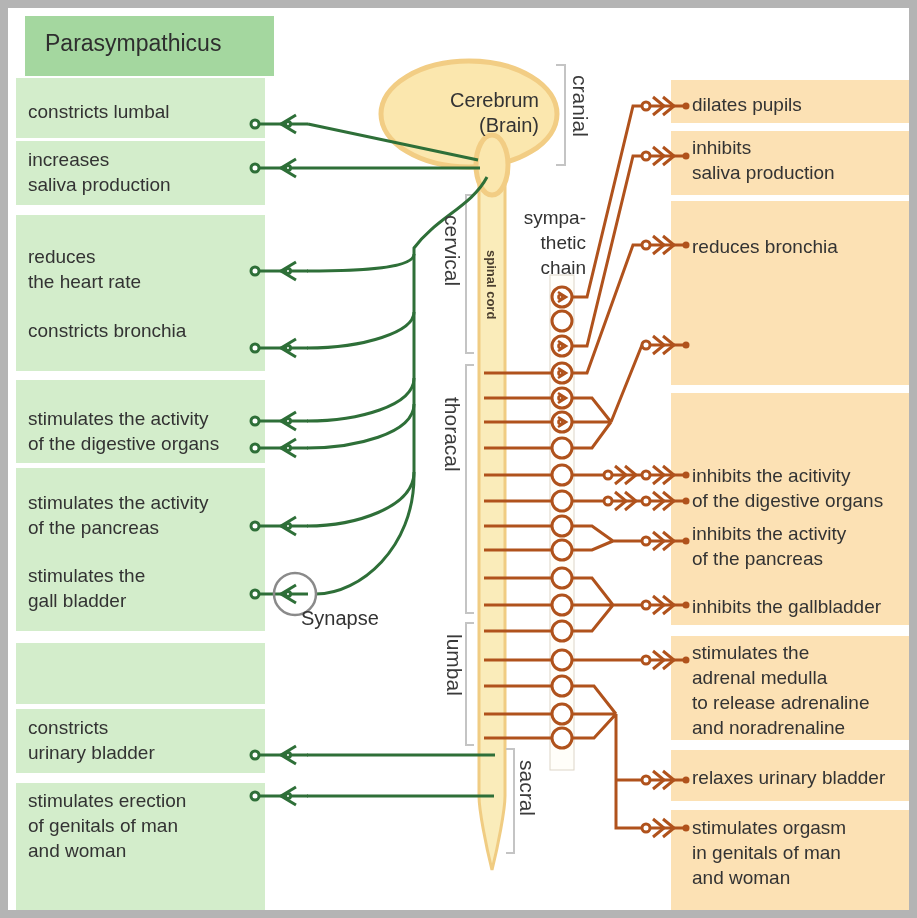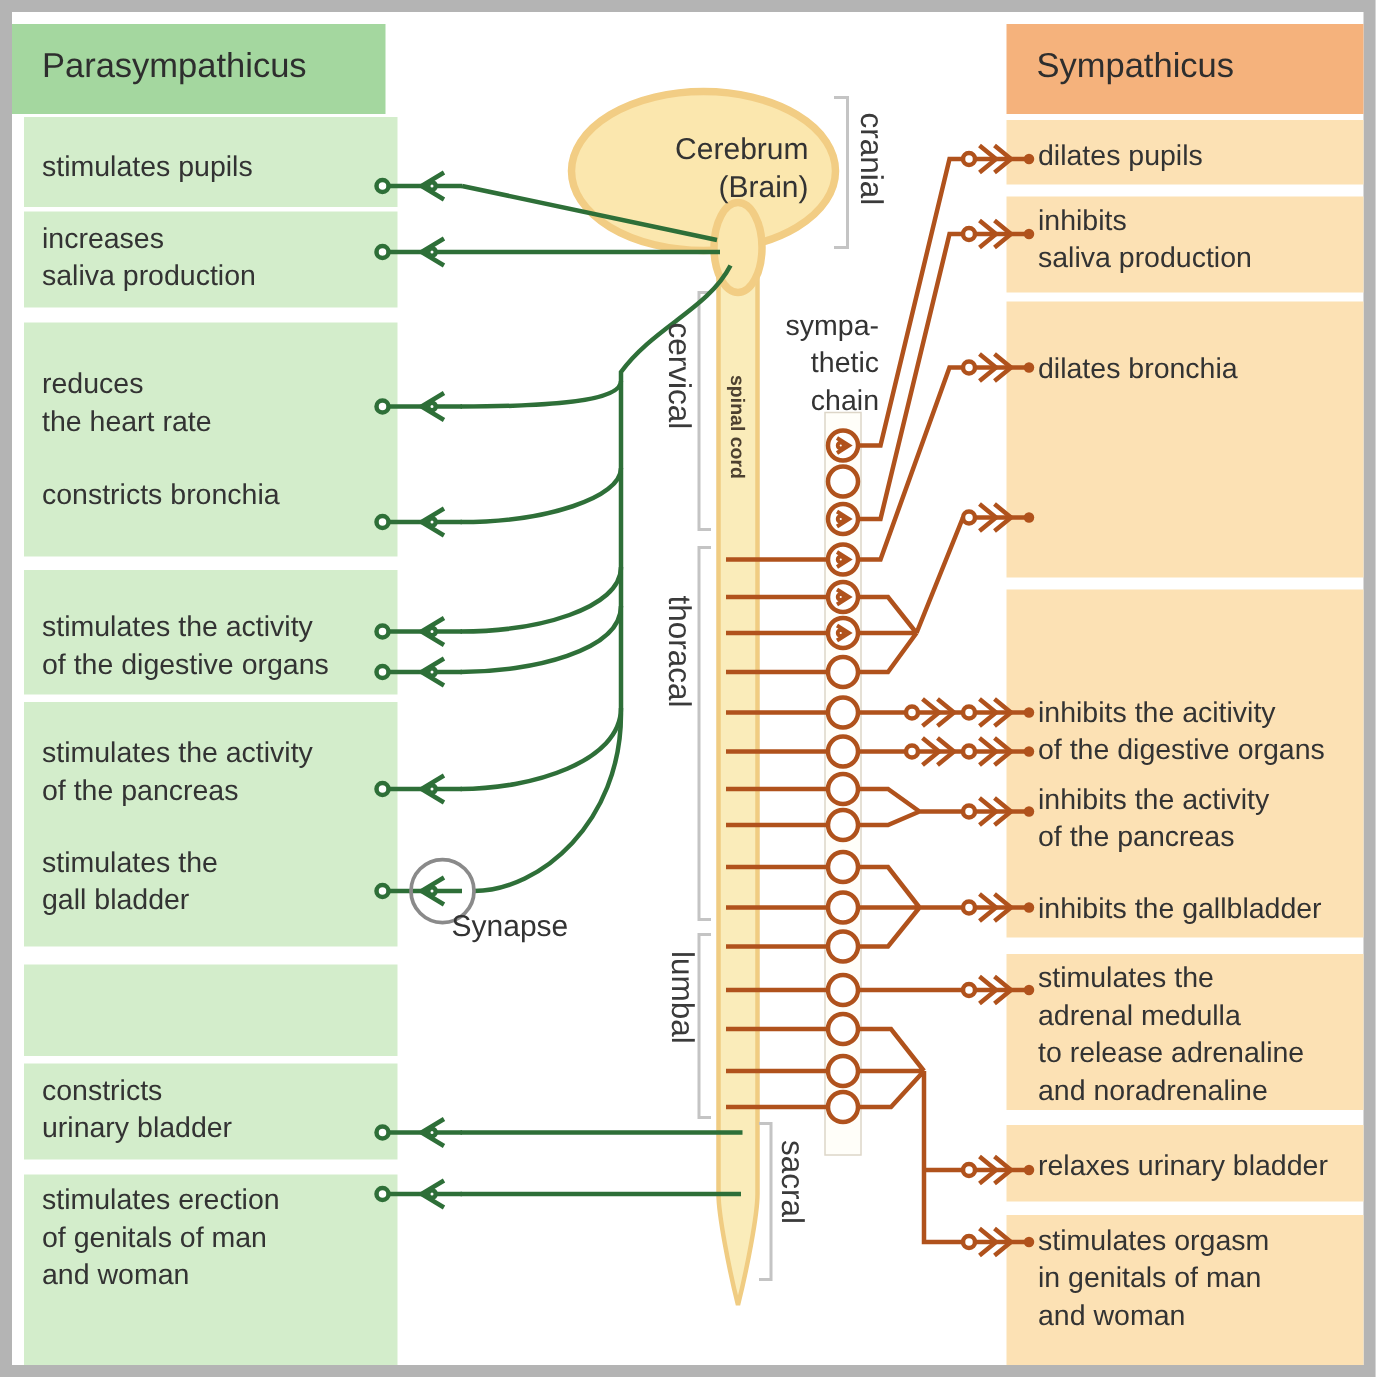--- a/index.html
+++ b/index.html
@@ -8,21 +8,21 @@
     --brainfill:#fbe7ae; --brainstroke:#f2cd84; --frame:#b4b4b4;
   }
   html,body{margin:0;padding:0;background:#fff;}
   #frame{position:relative;width:917px;height:918px;box-sizing:border-box;
          border:8px solid var(--frame);outline:1px solid #8f8f8f;background:#ffffff;
          font-family:"Liberation Sans",sans-serif;overflow:hidden;}
   .blk{position:absolute;z-index:1;}
   .lblk{left:8px;width:249px;background:var(--litem);}
   .rblk{left:663px;width:246px;background:var(--ritem);}
   .hdr{position:absolute;z-index:1;top:8px;height:60px;}
-  .lhdr{left:0;width:249px;background:var(--lhead);}
+  .lhdr{left:17px;width:249px;background:var(--lhead);}
   .rhdr{left:663px;width:246px;background:var(--rhead);}
   .hdr .t{position:absolute;left:20px;top:14px;font-size:23px;color:#2e2e2e;}
   .lbl{position:absolute;z-index:3;font-size:19px;line-height:25px;color:var(--text);white-space:pre-line;}
   .llbl{left:20px;}
   .rlbl{left:684px;}
   .vlbl{position:absolute;z-index:3;writing-mode:vertical-rl;font-size:21px;color:#3a3a3a;white-space:nowrap;}
   .cord-txt{position:absolute;z-index:3;writing-mode:vertical-rl;font-size:13px;font-weight:bold;color:#4c4030;}
   .ctr{text-align:right;}
   #svg{position:absolute;z-index:2;left:0;top:0;pointer-events:none;}
   .g-line{stroke:var(--green);stroke-width:3;fill:none;}
@@ -46,23 +46,20 @@
   </div>
   <div class="blk lblk" style="top:70px;height:60px"></div>
   <div class="blk lblk" style="top:133px;height:64px"></div>
   <div class="blk lblk" style="top:207px;height:156px"></div>
   <div class="blk lblk" style="top:372px;height:83px"></div>
   <div class="blk lblk" style="top:460px;height:163px"></div>
   <div class="blk lblk" style="top:635px;height:61px"></div>
   <div class="blk lblk" style="top:701px;height:64px"></div>
   <div class="blk lblk" style="top:775px;height:130px"></div>
 
-  <div class="hdr rhdr">
-    <div class="t">Sympathicus</div>
-  </div>
   <div class="blk rblk" style="top:72px;height:43px"></div>
   <div class="blk rblk" style="top:123px;height:64px"></div>
   <div class="blk rblk" style="top:193px;height:184px"></div>
   <div class="blk rblk" style="top:385px;height:232px"></div>
   <div class="blk rblk" style="top:628px;height:104px"></div>
   <div class="blk rblk" style="top:742px;height:51px"></div>
   <div class="blk rblk" style="top:802px;height:100px"></div>
 
   <svg id="svg" width="917" height="918" viewBox="0 0 917 918">
 
@@ -239,42 +236,42 @@
         <circle cx="280" cy="747" r="2.5" class="g-line wfill"></circle>
         <line x1="251" y1="788" x2="300" y2="788" class="g-line"></line>
         <circle cx="247" cy="788" r="4" class="g-line wfill"></circle>
         <path d="M288,779 L273,788 L288,797" class="g-line"></path>
         <circle cx="280" cy="788" r="2.5" class="g-line wfill"></circle>
       </g>
 
     <circle class="graycirc" cx="287" cy="586" r="21"></circle>
   </svg>
 
-  <div class="lbl llbl" style="top:91px">stimulates pupils</div>
+  <div class="lbl llbl" style="top:91px">constricts lumbal</div>
   <div class="lbl llbl" style="top:139px">increases
 saliva production</div>
   <div class="lbl llbl" style="top:236px">reduces
 the heart rate</div>
   <div class="lbl llbl" style="top:310px">constricts bronchia</div>
   <div class="lbl llbl" style="top:398px">stimulates the activity
 of the digestive organs</div>
   <div class="lbl llbl" style="top:482px">stimulates the activity
 of the pancreas</div>
   <div class="lbl llbl" style="top:555px">stimulates the
 gall bladder</div>
   <div class="lbl llbl" style="top:707px">constricts
 urinary bladder</div>
   <div class="lbl llbl" style="top:780px">stimulates erection
 of genitals of man
 and woman</div>
 
   <div class="lbl rlbl" style="top:84px">dilates pupils</div>
   <div class="lbl rlbl" style="top:127px">inhibits
 saliva production</div>
-  <div class="lbl rlbl" style="top:226px">dilates bronchia</div>
+  <div class="lbl rlbl" style="top:226px">reduces bronchia</div>
   <div class="lbl rlbl" style="top:455px">inhibits the acitivity
 of the digestive organs</div>
   <div class="lbl rlbl" style="top:513px">inhibits the activity
 of the pancreas</div>
   <div class="lbl rlbl" style="top:586px">inhibits the gallbladder</div>
   <div class="lbl rlbl" style="top:632px">stimulates the
 adrenal medulla
 to release adrenaline
 and noradrenaline</div>
   <div class="lbl rlbl" style="top:757px">relaxes urinary bladder</div>

